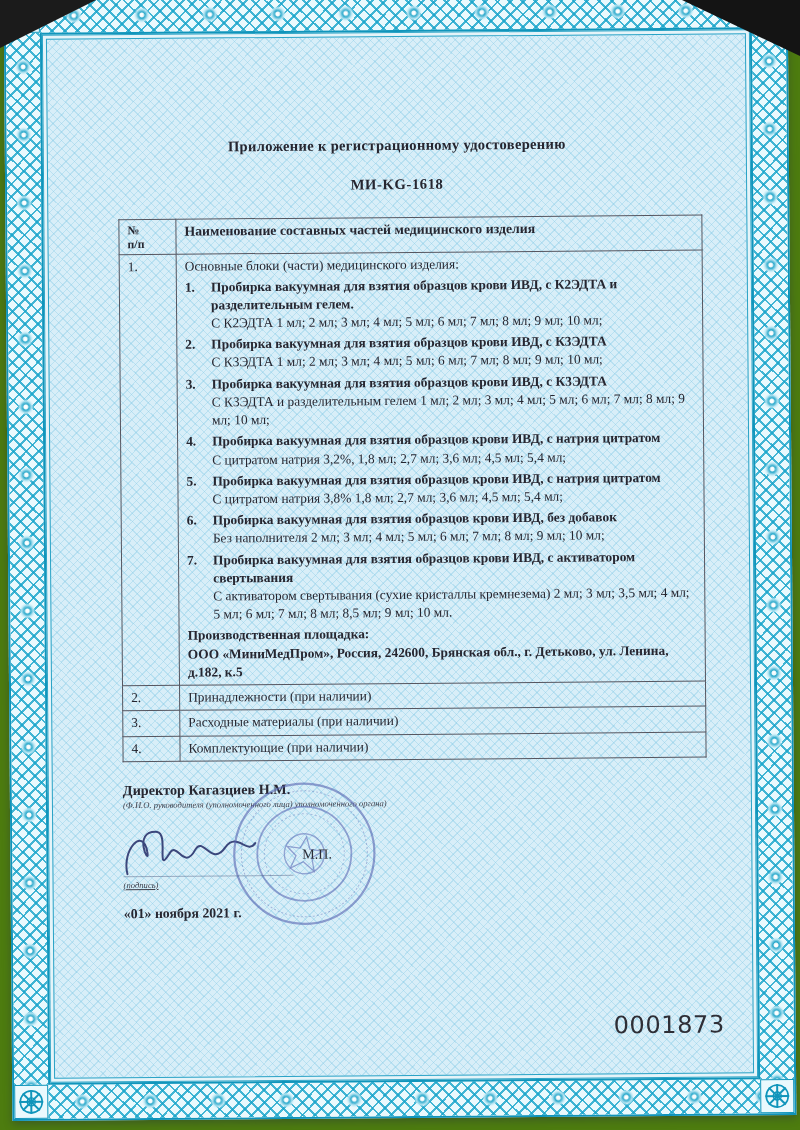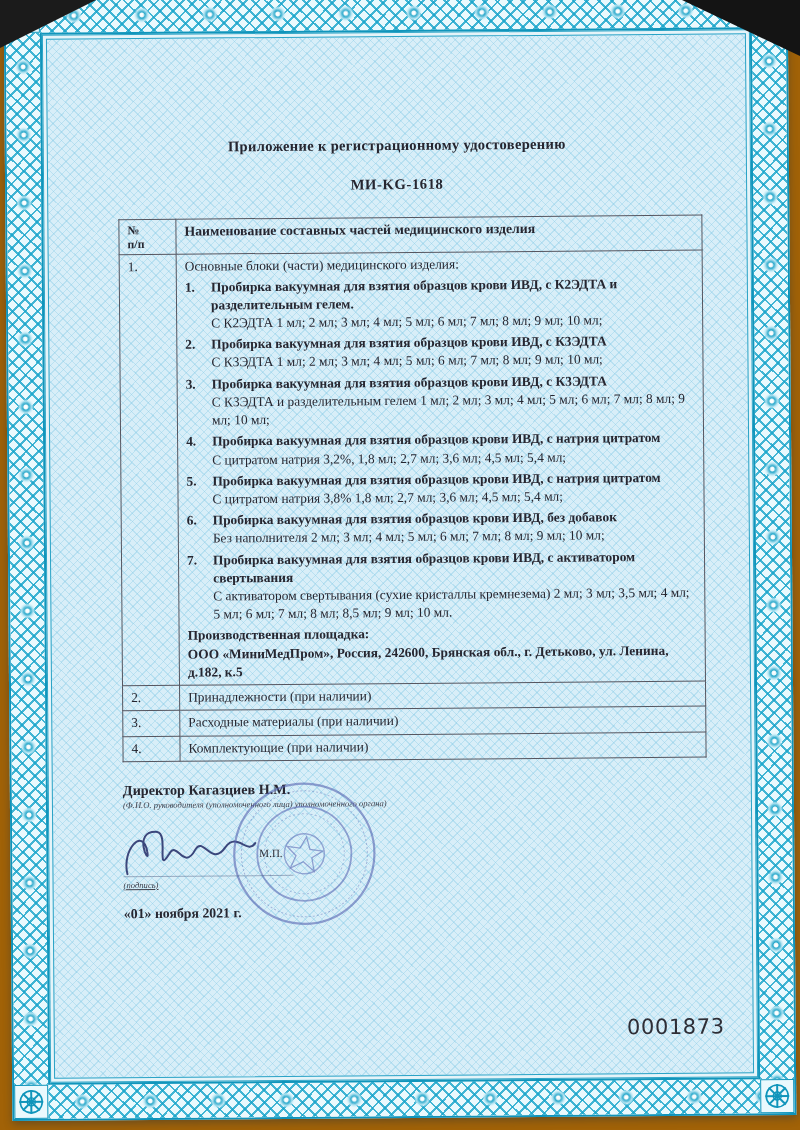--- a/index.html
+++ b/index.html
@@ -1,17 +1,17 @@
 <!DOCTYPE html>
 <html><head>
 <meta charset="utf-8">
 <style>
   html,body{margin:0;padding:0;}
   body{width:800px;height:1130px;background:#ece9e3;font-family:"Liberation Serif",serif;}
-  .screen{position:relative;width:800px;height:1130px;overflow:hidden;background:#a16207;}
+  .screen{position:relative;width:800px;height:1130px;overflow:hidden;background:#4d7c0f;}
 
   
   .dark-tl{position:absolute;top:0;left:0;width:96px;height:48px;background:#1b1b1b;
            clip-path:polygon(0 0,100% 0,0 100%);z-index:6;}
   .dark-tr{position:absolute;top:0;right:0;width:118px;height:56px;background:#141414;
            clip-path:polygon(0 0,100% 0,100% 100%);z-index:6;}
 
   
   .page{position:absolute;left:8px;top:-6px;width:780px;height:1120px;background:#f2fbfd;
         border:2px solid #0f93ba;box-shadow:0 3px 9px rgba(40,50,60,.45);
@@ -58,28 +58,28 @@
   .inum{flex:0 0 26px;font-weight:bold;}
   .ititle{font-weight:bold;}
   .prod-label,.prod-value{font-weight:bold;}
   .prod-label{margin-top:2px;}
 
   .footer{margin:20px 36px 0 70px;color:#262630;}
   .director{font-weight:bold;font-size:14.2px;}
   .fio-note{font-size:8.6px;font-style:italic;margin-top:1px;color:#3c3c48;}
   .sigrow{position:relative;height:86px;margin-top:4px;}
   .sig-svg{position:absolute;left:-6px;top:6px;}
-  .mp{position:absolute;left:136px;top:34px;font-size:11px;color:#2c2c36;}
+  .mp{position:absolute;left:136px;top:34px;font-size:14px;color:#2c2c36;padding-left:43px;}
   .sig-line{position:absolute;left:0;top:62px;width:170px;border-bottom:1px solid rgba(60,70,110,.4);}
   .podpis{position:absolute;left:0;top:66px;font-size:8.6px;font-style:italic;color:#3c3c48;text-decoration:underline;}
   .stamp-svg{position:absolute;left:106px;top:-34px;opacity:.8;transform:rotate(8deg);}
   .date{font-weight:bold;font-size:13.8px;margin-top:6px;}
 
   .serial{position:absolute;right:28px;bottom:34px;font-family:"DejaVu Sans",sans-serif;
-          font-size:21px;color:#2e2e36;letter-spacing:.6px;}
+          font-size:24px;color:#2e2e36;letter-spacing:.6px;}
 </style>
 </head>
 <body>
 
 <div class="screen">
   <div class="dark-tl"></div>
   <div class="dark-tr"></div>
 
   <div class="page">
     <div class="band h top"></div>

